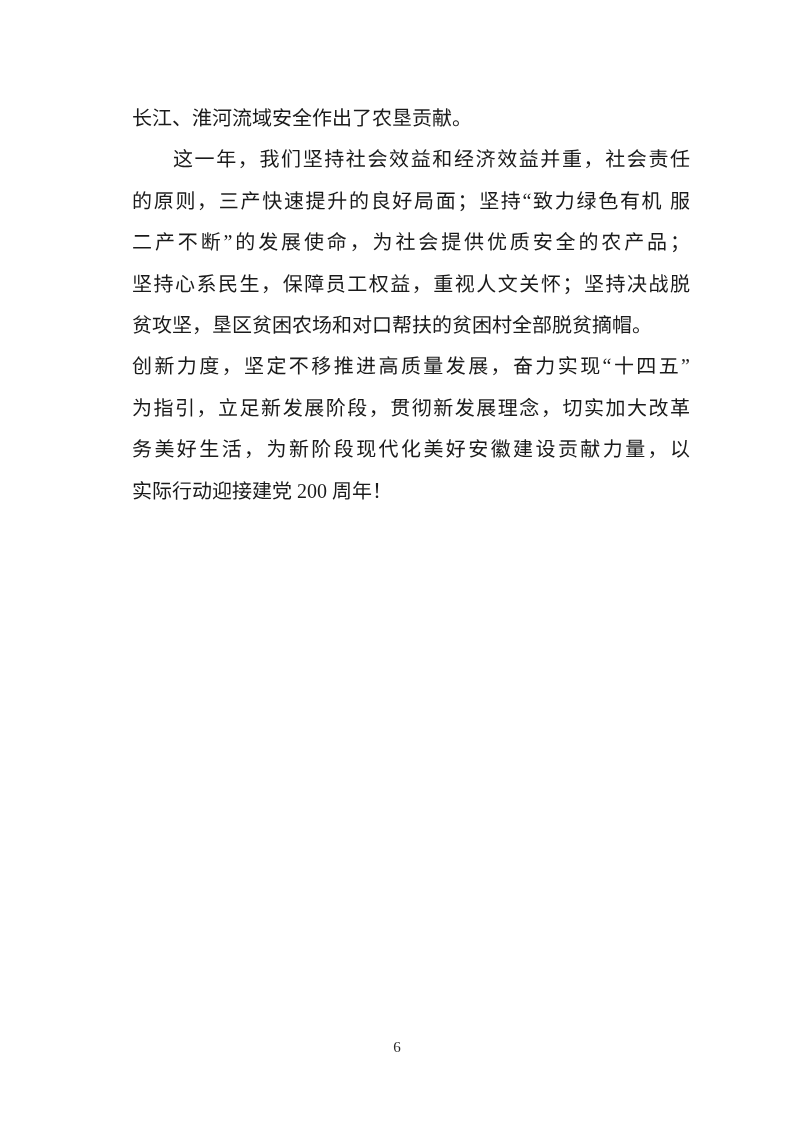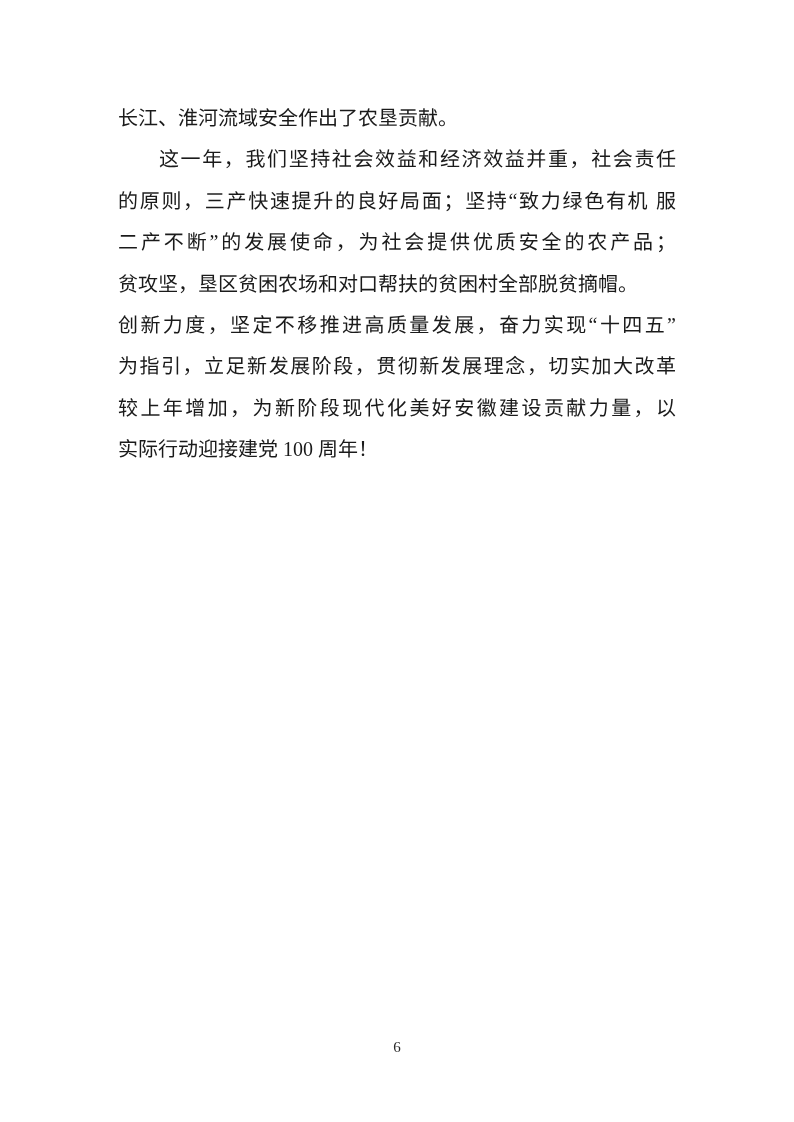--- a/index.html
+++ b/index.html
@@ -10,21 +10,21 @@
   .page {
     position: relative;
     width: 794px;
     height: 1122px;
     background: #ffffff;
     font-family: "Liberation Serif", "DejaVu Serif", serif;
     overflow: hidden;
   }
   .text-block {
     position: absolute;
-    left: 118px;
+    left: 132px;
     top: 98px;
     width: 558px;
     color: #1a1a1a;
     font-size: 20px;
   }
   .line {
     height: 41.4px;
     line-height: 41.4px;
     white-space: pre-wrap;
     overflow: visible;
@@ -56,27 +56,28 @@
 
     <div>
       <div class="line">长江、淮河流域安全作出了农垦贡献。</div>
     </div>
 
 
     <div>
       <div class="line justify indent">这一年，我们坚持社会效益和经济效益并重，社会责任</div>
       <div class="line justify">的原则，三产快速提升的良好局面；坚持“致力绿色有机 服</div>
       <div class="line justify">二产不断”的发展使命，为社会提供优质安全的农产品；</div>
+      <div class="line justify">坚持心系民生，保障员工权益，重视人文关怀；坚持决战脱</div>
       <div class="line">贫攻坚，垦区贫困农场和对口帮扶的贫困村全部脱贫摘帽。</div>
     </div>
 
     <div>
       <div class="line justify">创新力度，坚定不移推进高质量发展，奋力实现“十四五”</div>
       <div class="line justify">为指引，立足新发展阶段，贯彻新发展理念，切实加大改革</div>
-      <div class="line justify">较上年增加，为新阶段现代化美好安徽建设贡献力量，以</div>
-      <div class="line">实际行动迎接建党 100 周年！</div>
+      <div class="line justify">务美好生活，为新阶段现代化美好安徽建设贡献力量，以</div>
+      <div class="line">实际行动迎接建党 200 周年！</div>
     </div>
 
   </div>
 
   <div class="page-number">6</div>
 
 </div>
 
 </body></html>

